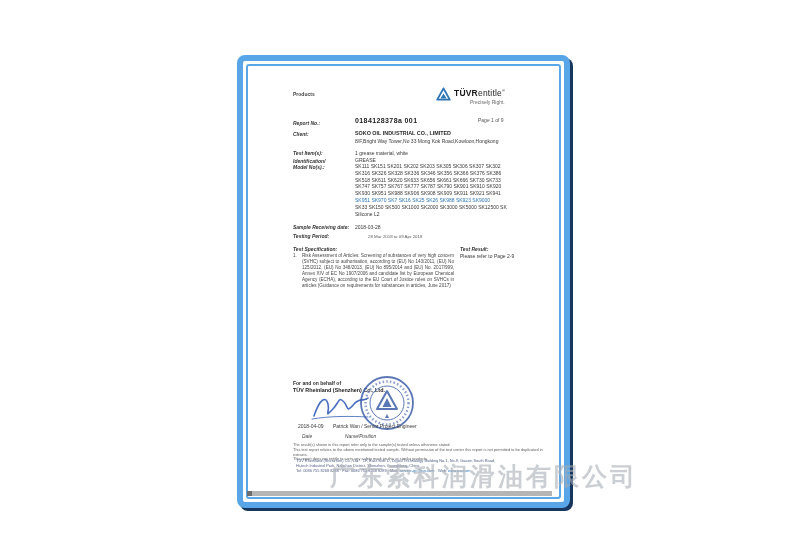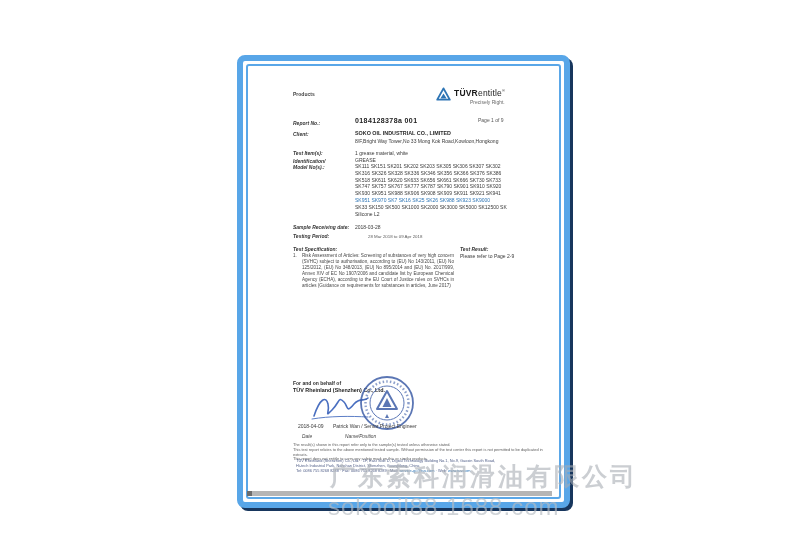--- a/index.html
+++ b/index.html
@@ -124,15 +124,14 @@
     </div>
   <div class="abs addr" style="left:296px;top:459px;width:252px;">
       <div>TÜV Rheinland (Shenzhen) Co., Ltd. · 1F, East Side D, Digital Technology Building No.1, No.9, Gaoxin South Road,</div>
       <div>Hi-tech Industrial Park, Nanshan District, Shenzhen, Guangdong, China</div>
     </div>
   <div class="abs addr" style="left:296px;top:469px;width:252px;">
     <span>Tel: 0086 755 8268 8288 · Fax: 0086 755 8268 8289 · </span><span>Mail: </span><span class="blue">service-gc@tuv.com</span><span> · Web: </span><span class="blue">www.tuv.com</span>
   </div>
 
   <div class="abs wm1" style="left:330px;top:460px;">广东索科润滑油有限公司</div>
-  <div class="abs wm2" style="left:328px;top:493px;">sokooil88.1688.com</div>
 
 </div>
 
 </body></html>

